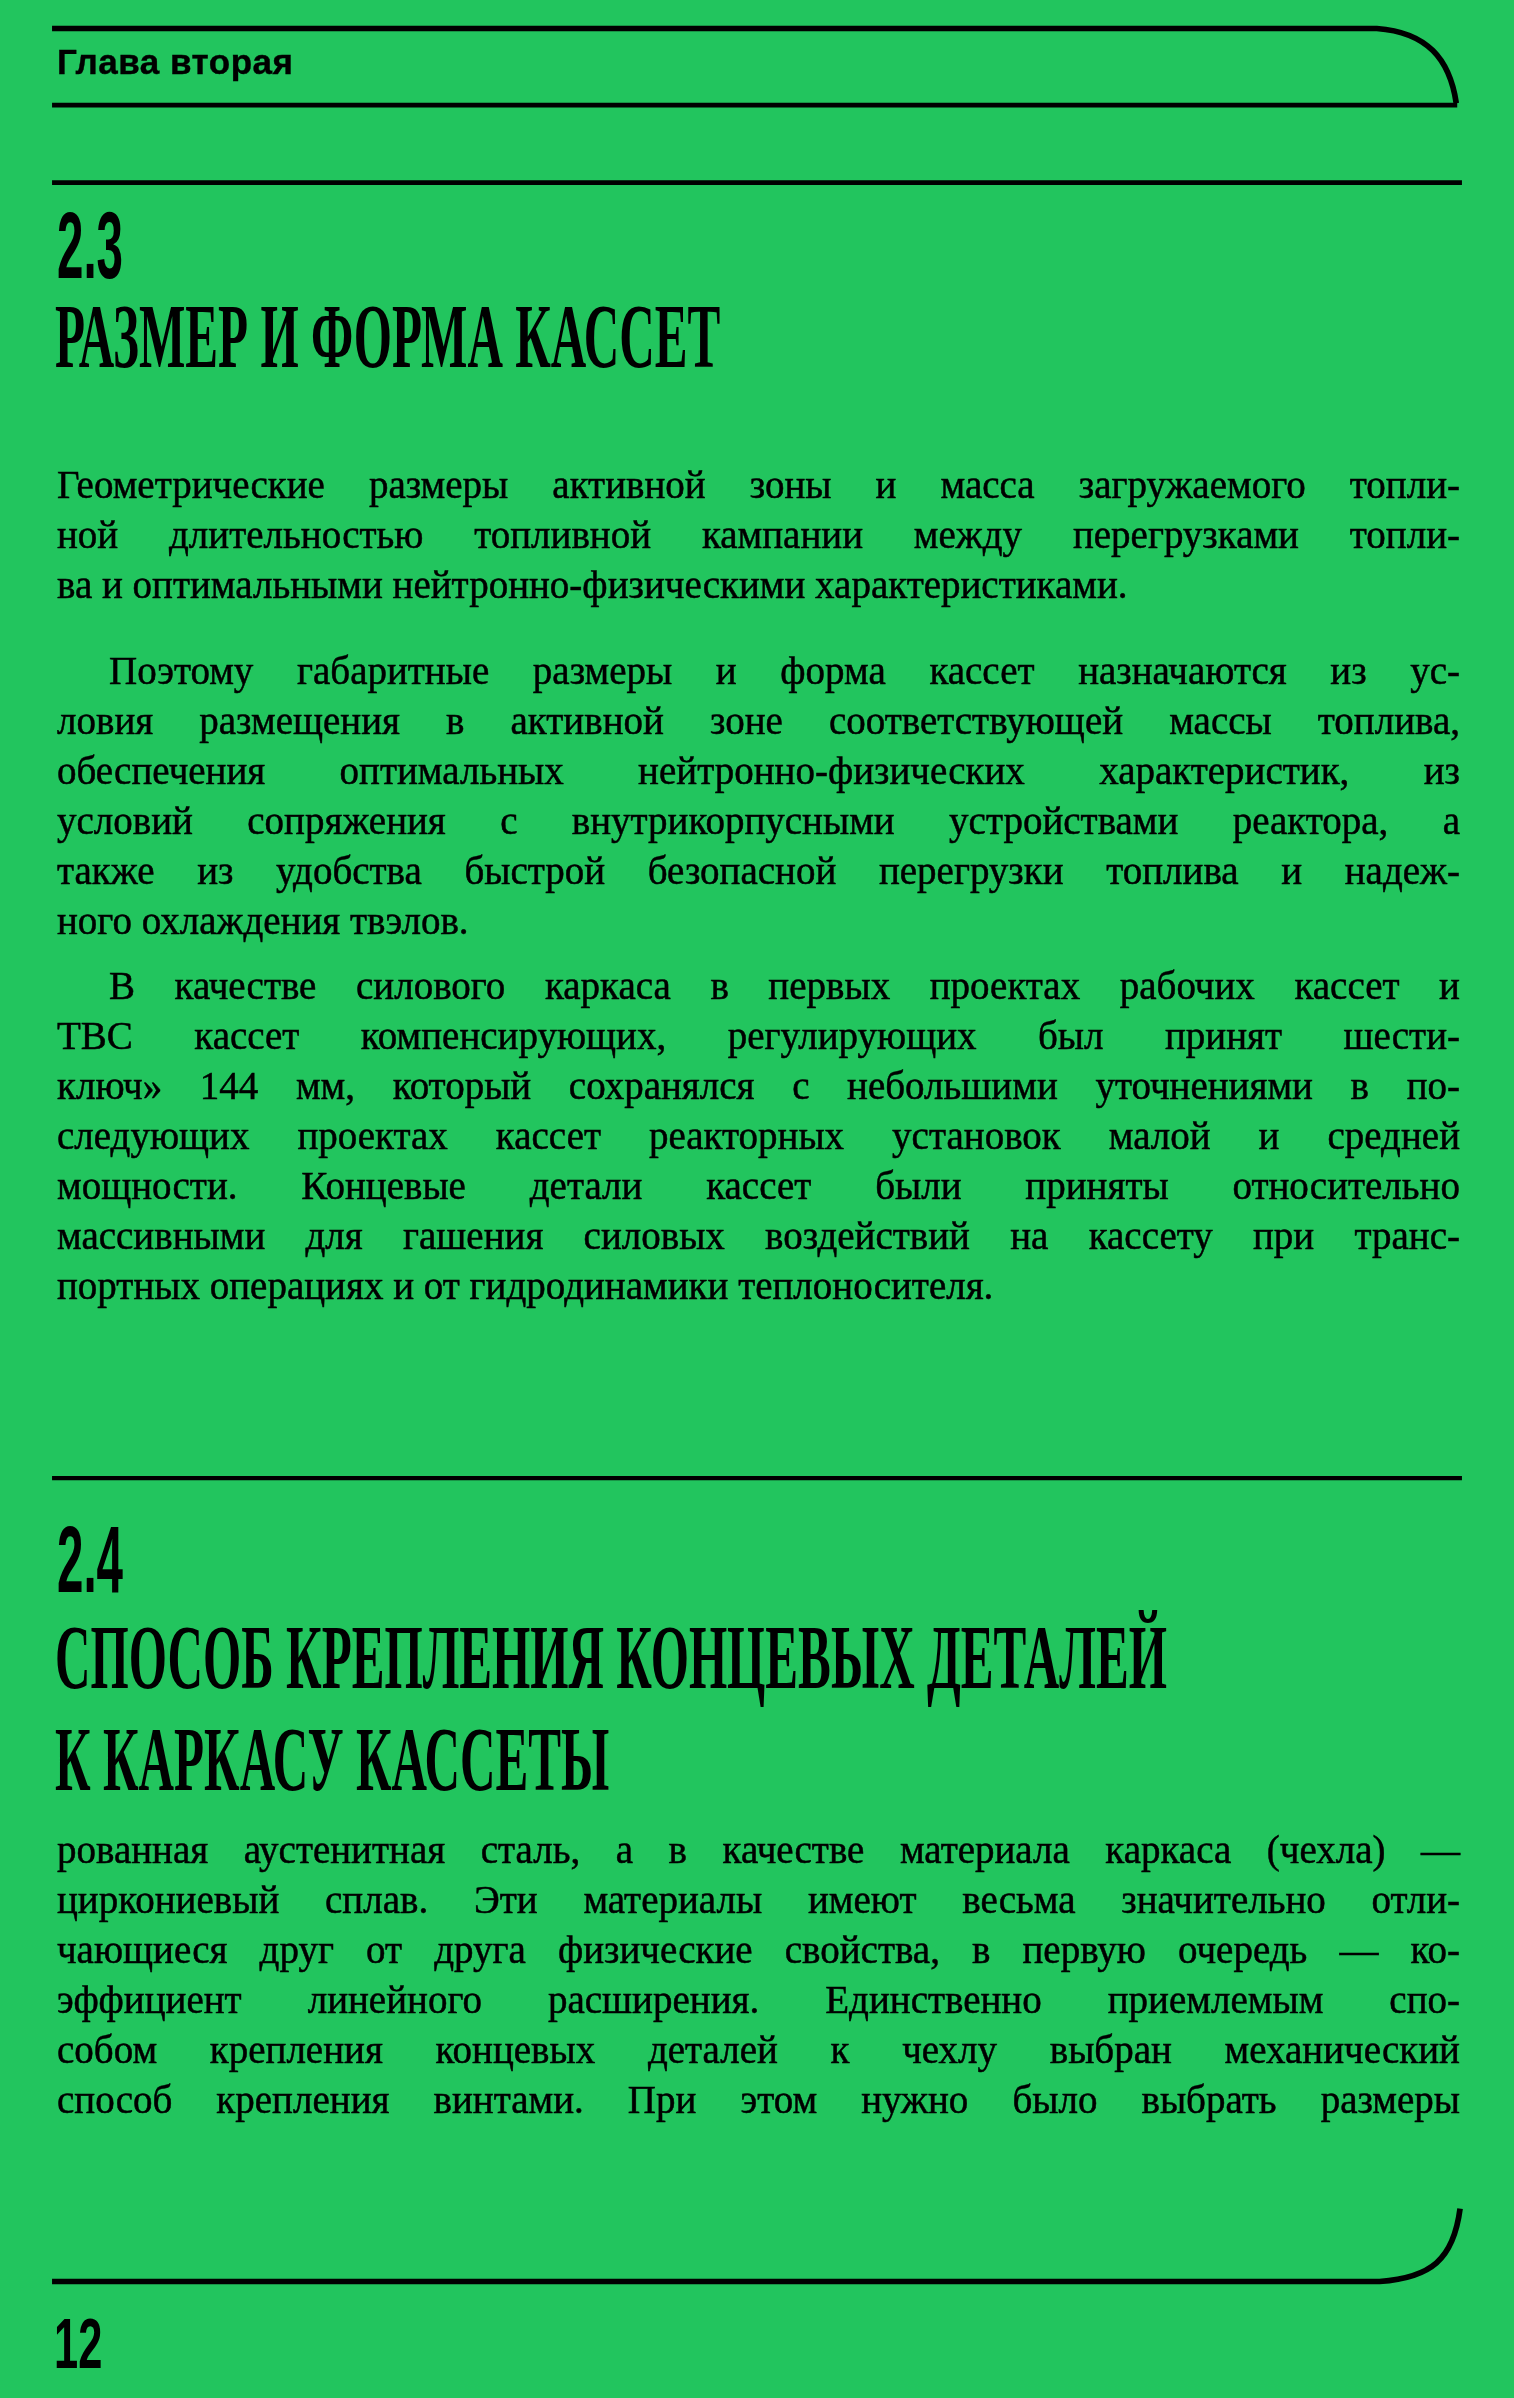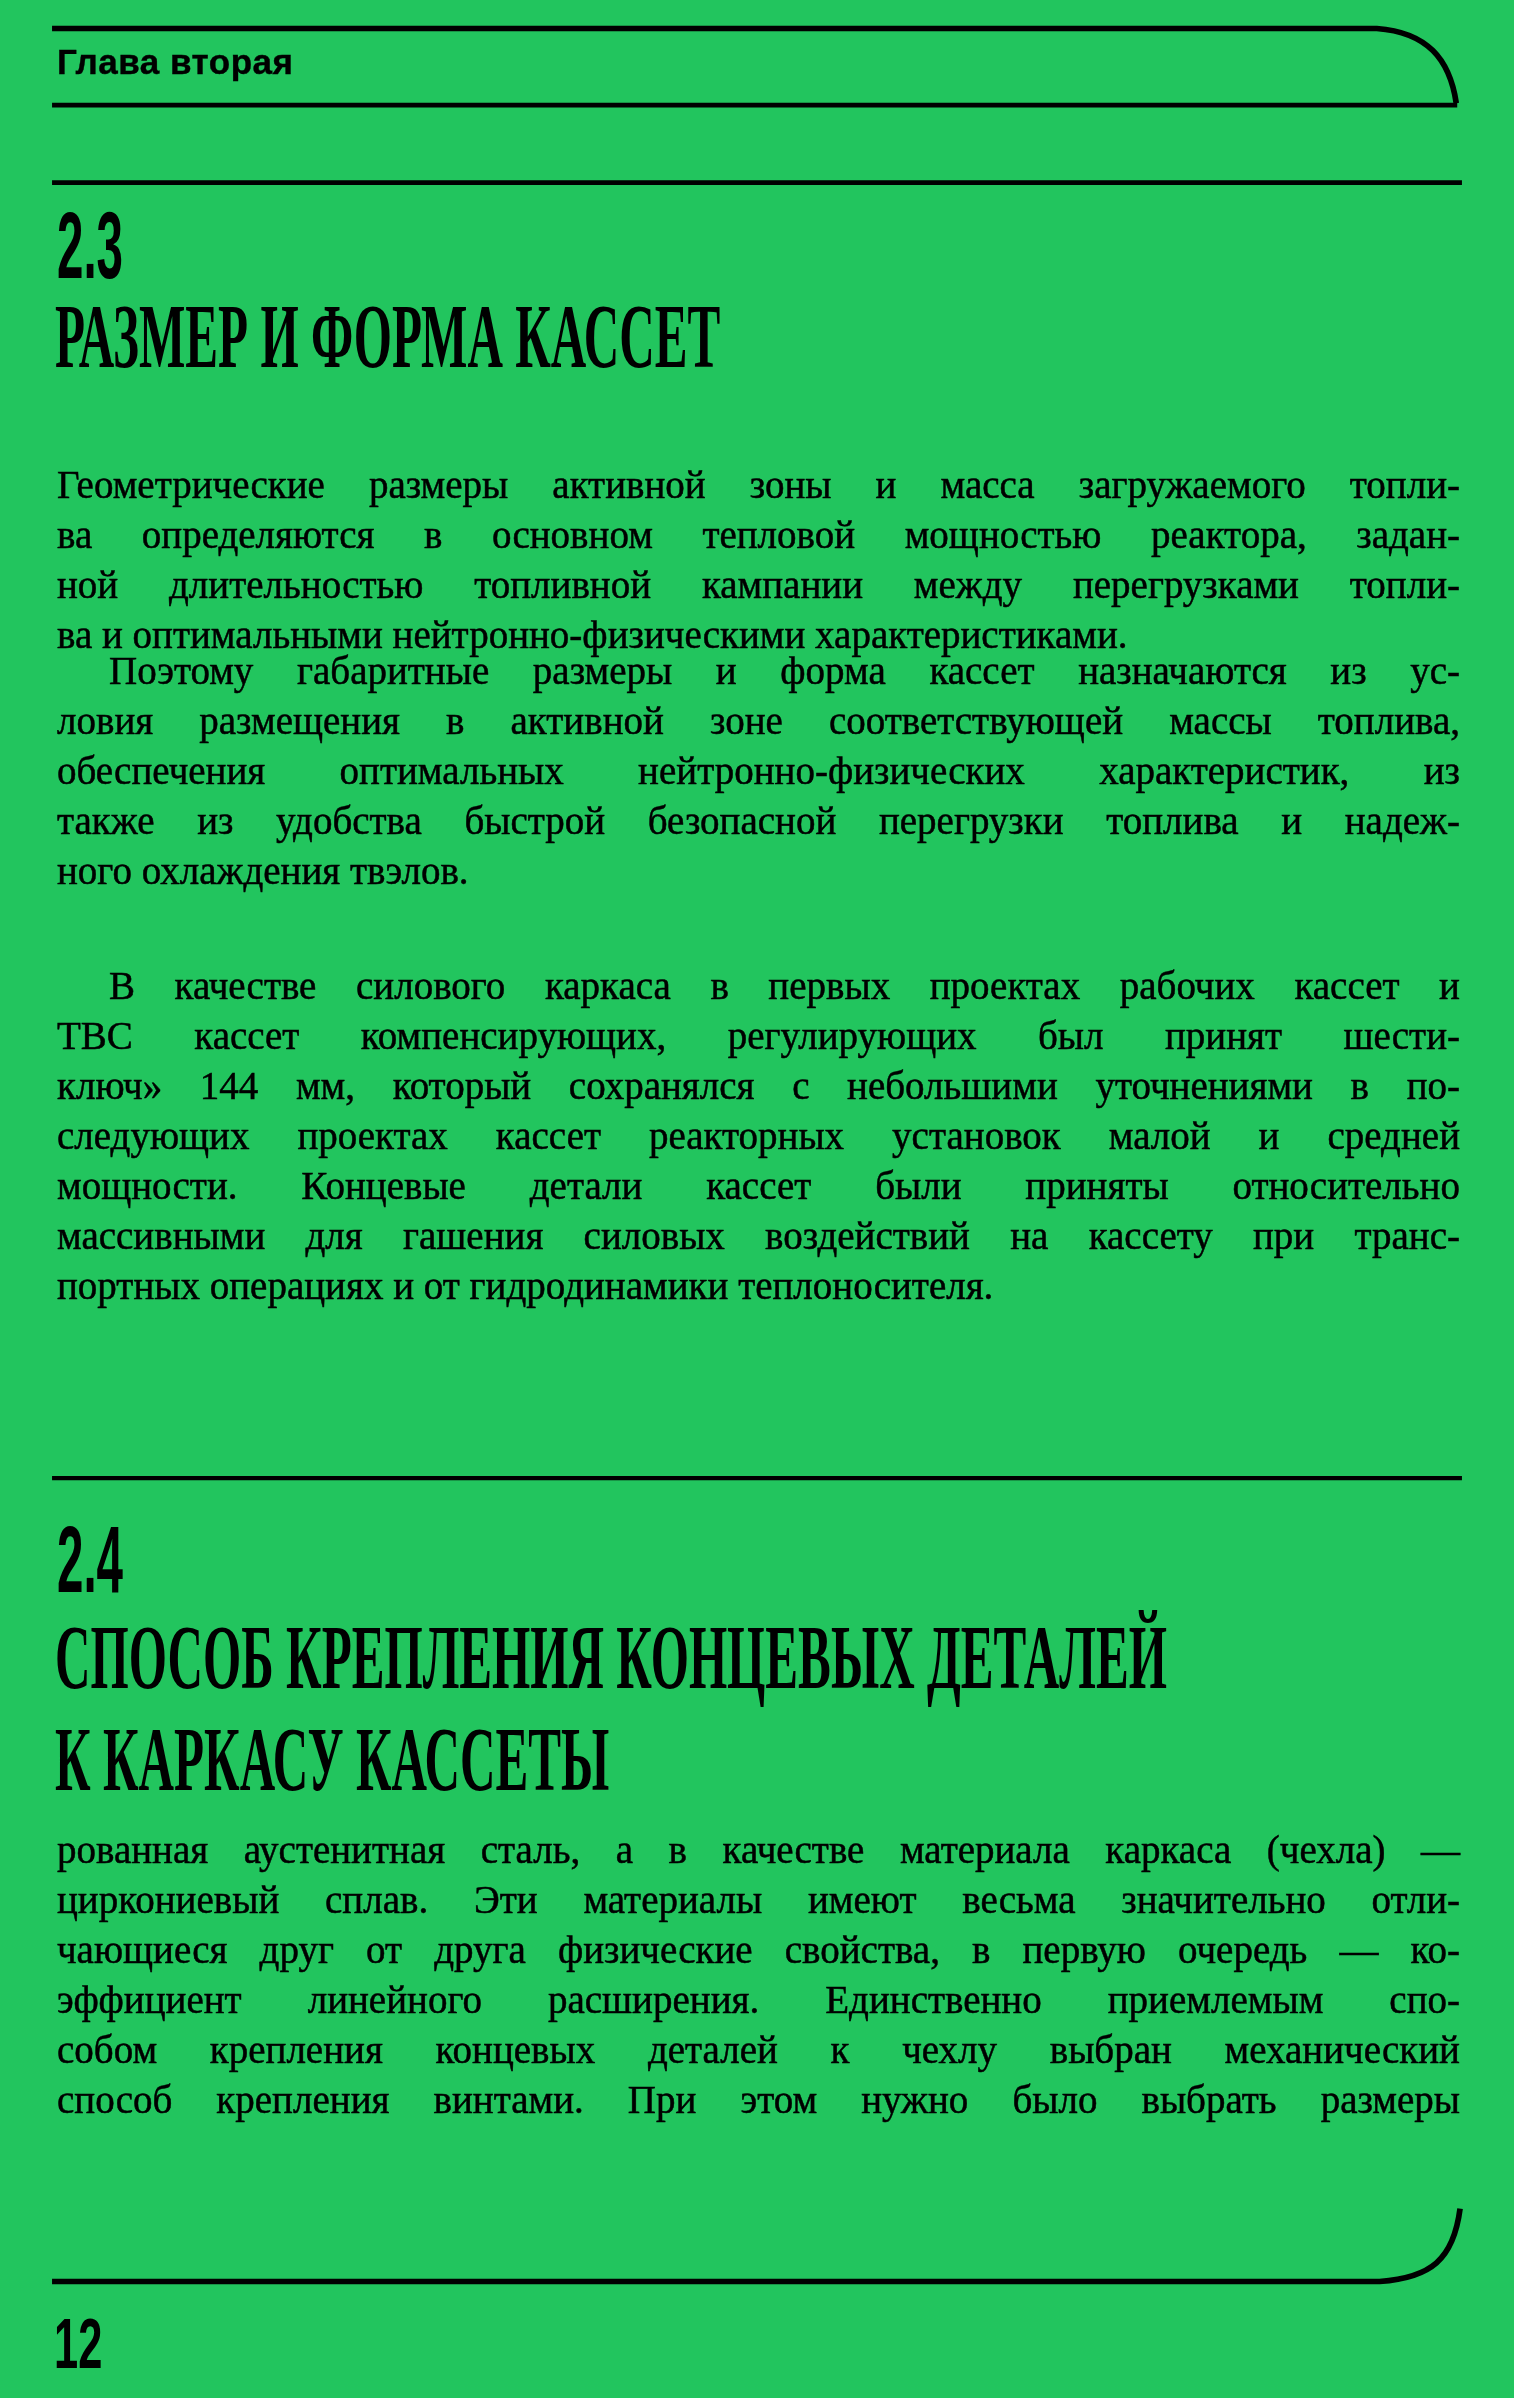--- a/index.html
+++ b/index.html
@@ -99,29 +99,29 @@
   <div class="chapter-label">Глава вторая</div>
 
   <div class="sec-num" id="num23">2.3</div>
 
   <div class="sec-title" id="title23">
       <div class="line">РАЗМЕР И ФОРМА КАССЕТ</div>
     </div>
 
   <div class="para" id="para1">
       <div class="line j">Геометрические размеры активной зоны и масса загружаемого топли-</div>
-      <div class="line j">ва определяются в основном тепловой мощностью реактора, задан-</div>
       <div class="line j">ной длительностью топливной кампании между перегрузками топли-</div>
       <div class="line">ва и оптимальными нейтронно-физическими характеристиками.</div>
     </div>
 
   <div class="para" id="para2">
       <div class="line j ind">Поэтому габаритные размеры и форма кассет назначаются из ус-</div>
       <div class="line j">ловия размещения в активной зоне соответствующей массы топлива,</div>
       <div class="line j">обеспечения оптимальных нейтронно-физических характеристик, из</div>
+      <div class="line j">условий сопряжения с внутрикорпусными устройствами реактора, а</div>
       <div class="line j">также из удобства быстрой безопасной перегрузки топлива и надеж-</div>
       <div class="line">ного охлаждения твэлов.</div>
     </div>
 
   <div class="para" id="para3">
       <div class="line j ind">В качестве силового каркаса в первых проектах рабочих кассет и</div>
       <div class="line j">ТВС кассет компенсирующих, регулирующих был принят шести-</div>
       <div class="line j">ключ» 144 мм, который сохранялся с небольшими уточнениями в по-</div>
       <div class="line j">следующих проектах кассет реакторных установок малой и средней</div>
       <div class="line j">мощности. Концевые детали кассет были приняты относительно</div>

